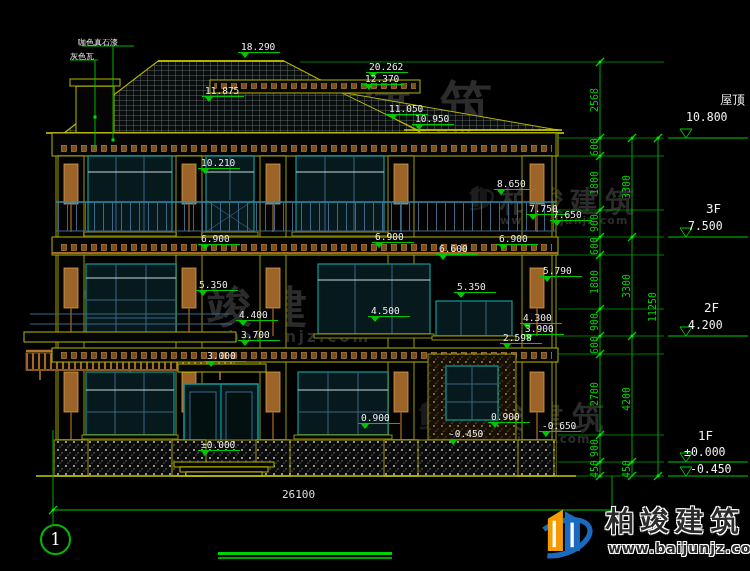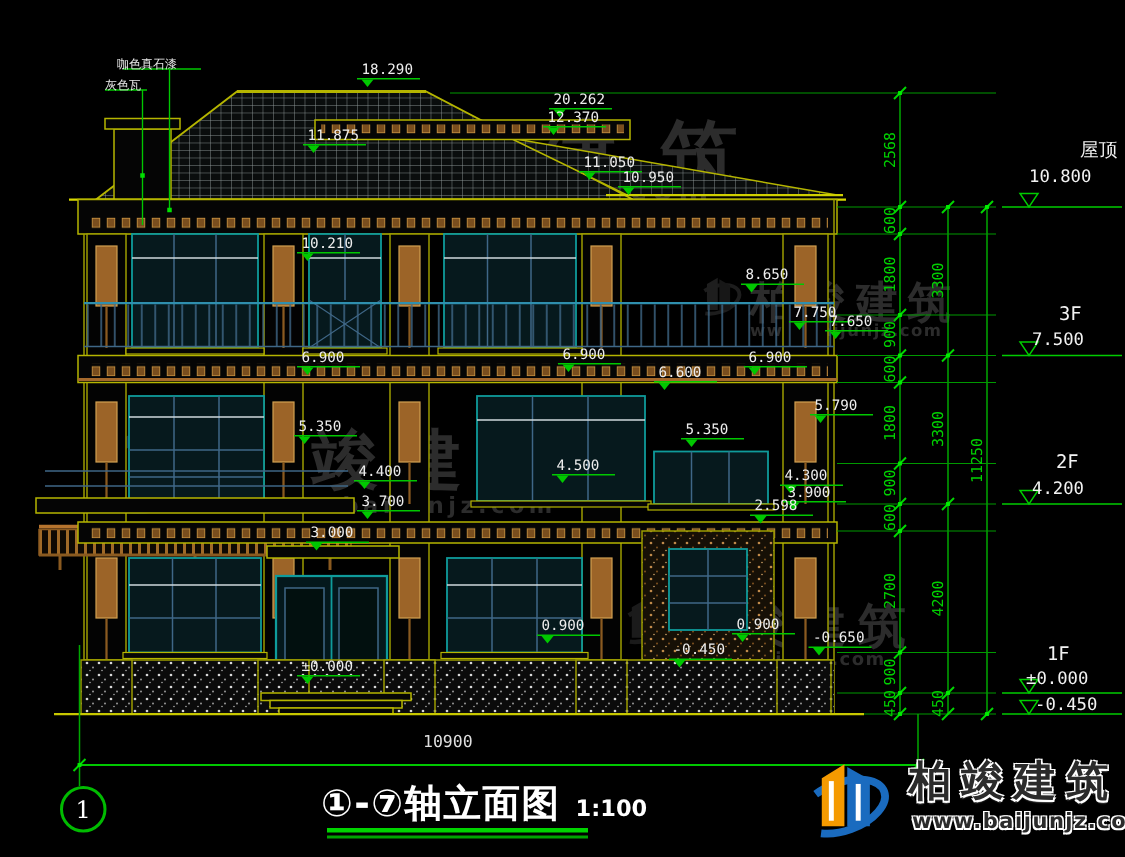--- a/index.html
+++ b/index.html
@@ -520,25 +520,22 @@
   <span class="lvl" style="left:720px;top:92px;">屋顶</span>
   <span class="lvl v" style="left:686px;top:110px;">10.800</span>
   <span class="lvl" style="left:706px;top:201px;">3F</span>
   <span class="lvl v" style="left:688px;top:219px;">7.500</span>
   <span class="lvl" style="left:704px;top:300px;">2F</span>
   <span class="lvl v" style="left:688px;top:318px;">4.200</span>
   <span class="lvl" style="left:698px;top:428px;">1F</span>
   <span class="lvl v" style="left:684px;top:445px;">±0.000</span>
   <span class="lvl v" style="left:690px;top:462px;">-0.450</span>
 
-  <span class="dimtxt" style="left:282px;top:488px;">10900</span>
+  <span class="dimtxt" style="left:282px;top:488px;">26100</span>
   <div class="bubble">1</div>
-  <div class="title">
-    <span class="main">①-⑦轴立面图</span><span class="scale">1:100</span>
-  </div>
   <div class="u1"></div>
   <div class="u2"></div>
 
   <div class="brand">
     <svg width="84" height="66" viewBox="0 0 70 70">
       <ellipse cx="35" cy="40" rx="31" ry="17" fill="none" stroke="#1a6bbf" stroke-width="5.5" stroke-dasharray="60 40" transform="rotate(-20 35 40)"></ellipse>
       <path d="M20 20 L36 10 L36 54 L20 54 Z" fill="#f59a00"></path>
       <path d="M38 12 L54 21 L54 54 L38 54 Z" fill="#1a6bbf"></path>
       <rect x="25" y="22" width="3.5" height="28" fill="#ffffff"></rect>
       <rect x="44" y="24" width="3.5" height="26" fill="#ffffff"></rect>

